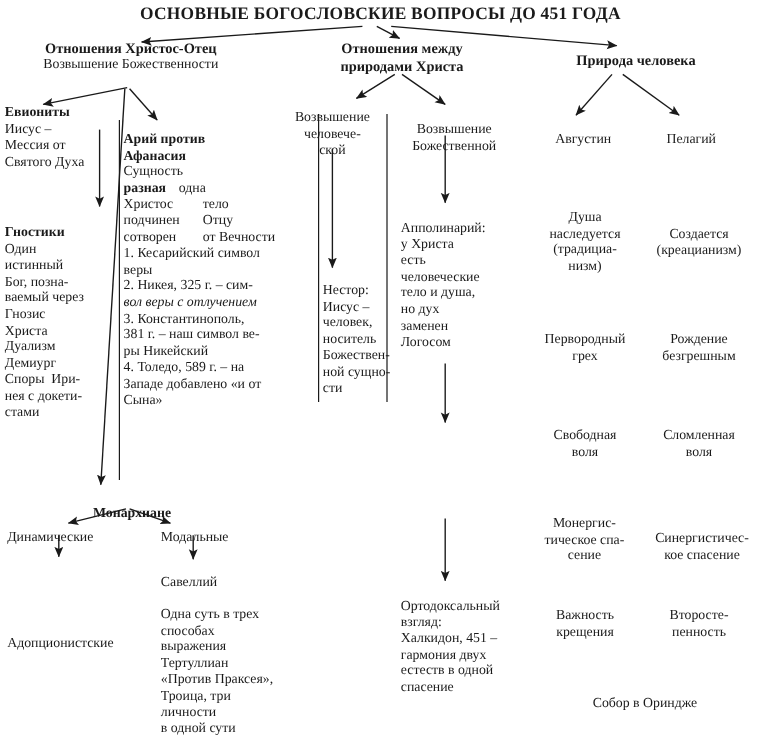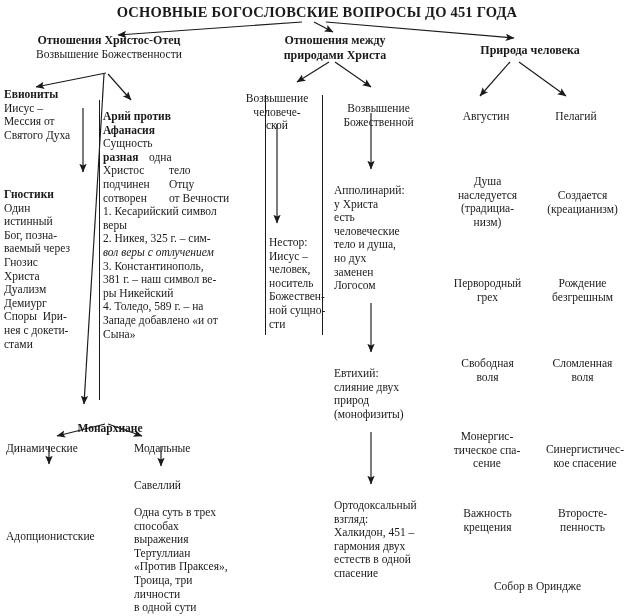--- a/index.html
+++ b/index.html
@@ -214,28 +214,20 @@
         <div style="white-space: pre;">Апполинарий:</div>
         <div style="white-space: pre;">у Христа</div>
         <div style="white-space: pre;">есть</div>
         <div style="white-space: pre;">человеческие</div>
         <div style="white-space: pre;">тело и душа,</div>
         <div style="white-space: pre;">но дух</div>
         <div style="white-space: pre;">заменен</div>
         <div style="white-space: pre;">Логосом</div>
       </div>
   </div>
-  <div class="node t" style="left:334px;top:355px;width:92px;">
-    <div>
-        <div style="white-space: pre;">Евтихий:</div>
-        <div style="white-space: pre;">слияние двух</div>
-        <div style="white-space: pre;">природ</div>
-        <div style="white-space: pre;">(монофизиты)</div>
-      </div>
-  </div>
   <div class="node t" style="left:334px;top:487px;width:104px;">
     <div>
         <div style="white-space: pre;">Ортодоксальный</div>
         <div style="white-space: pre;">взгляд:</div>
         <div style="white-space: pre;">Халкидон, 451 –</div>
         <div style="white-space: pre;">гармония двух</div>
         <div style="white-space: pre;">естеств в одной</div>
         <div style="white-space: pre;">спасение</div>
       </div>
   </div>

